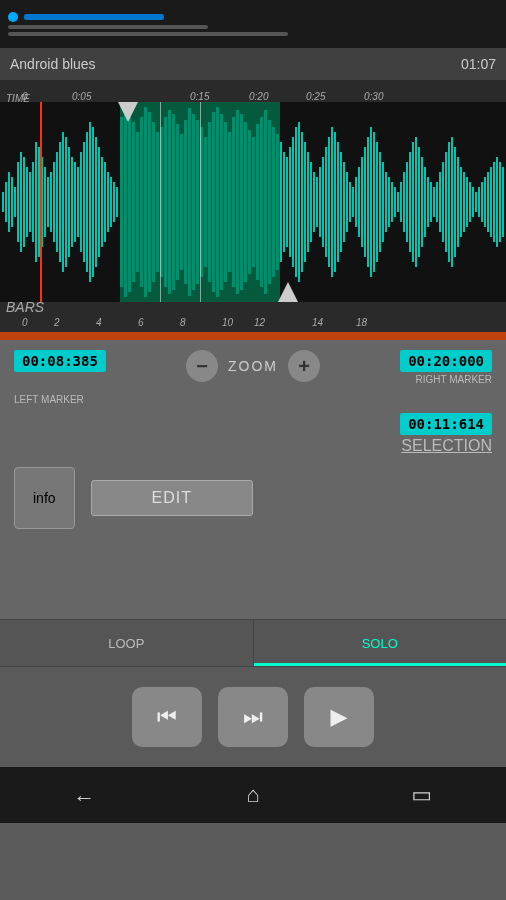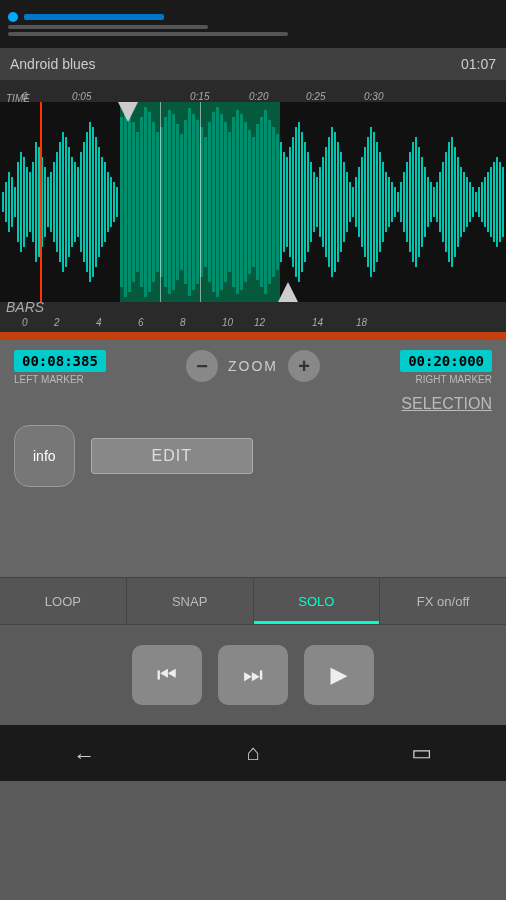--- a/index.html
+++ b/index.html
@@ -212,20 +212,21 @@
     .markers-row {
       display: flex;
       align-items: flex-start;
       justify-content: space-between;
     }
 
     .marker-block {
       display: flex;
       flex-direction: column;
       align-items: flex-start;
+      gap: 20px;
     }
     .marker-block-right {
       display: flex;
       flex-direction: column;
       align-items: flex-end;
     }
 
     .marker-time {
       background: #00cccc;
       color: #000;
@@ -289,24 +290,24 @@
     .buttons-row {
       display: flex;
       align-items: center;
       gap: 16px;
       margin-top: 4px;
     }
 
     .info-btn {
       background: #777;
       border: 1px solid #999;
-      color: #ffffff;
+      color: #000000;
       font-size: 14px;
       padding: 22px 18px;
-      border-radius: 15px;
+      border-radius: 4px;
       cursor: pointer;
     }
     .edit-btn {
       background: #888;
       border: 1px solid #aaa;
       color: #ddd;
       font-size: 16px;
       padding: 8px 60px;
       border-radius: 3px;
       cursor: pointer;
@@ -643,45 +644,40 @@
     </div>
 
     <div class="marker-block-right">
       <span class="marker-time">00:20:000</span>
       <span class="marker-label">RIGHT MARKER</span>
     </div>
   </div>
 
   <div style="display:flex; justify-content:flex-end;">
     <div class="selection-block">
+      <span class="selection-time">00:11:614</span>
       <span class="selection-label">SELECTION</span>
     </div>
   </div>
 
   <div class="buttons-row">
     <button class="info-btn">info</button>
     <button class="edit-btn">EDIT</button>
   </div>
 </div>
 
 <div class="spacer-area"></div>
 
 <div class="tab-bar">
   <div class="tab-item">
     <span>LOOP</span>
   </div>
-  <div class="tab-item">
-    <span>SNAP</span>
-  </div>
   <div class="tab-item active">
     <span>SOLO</span>
     <div class="tab-active-bar"></div>
-  </div>
-  <div class="tab-item">
-    <span>FX on/off</span>
   </div>
 </div>
 
 <div class="transport-area">
   <button class="transport-btn">
     <span>⏮</span>
   </button>
   <button class="transport-btn">
     <span>⏭</span>
   </button>

